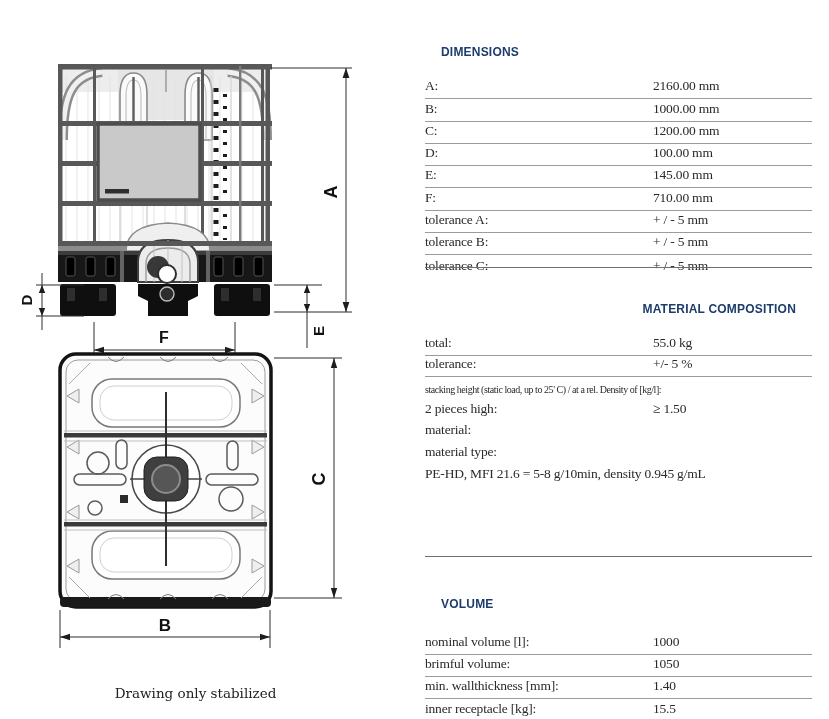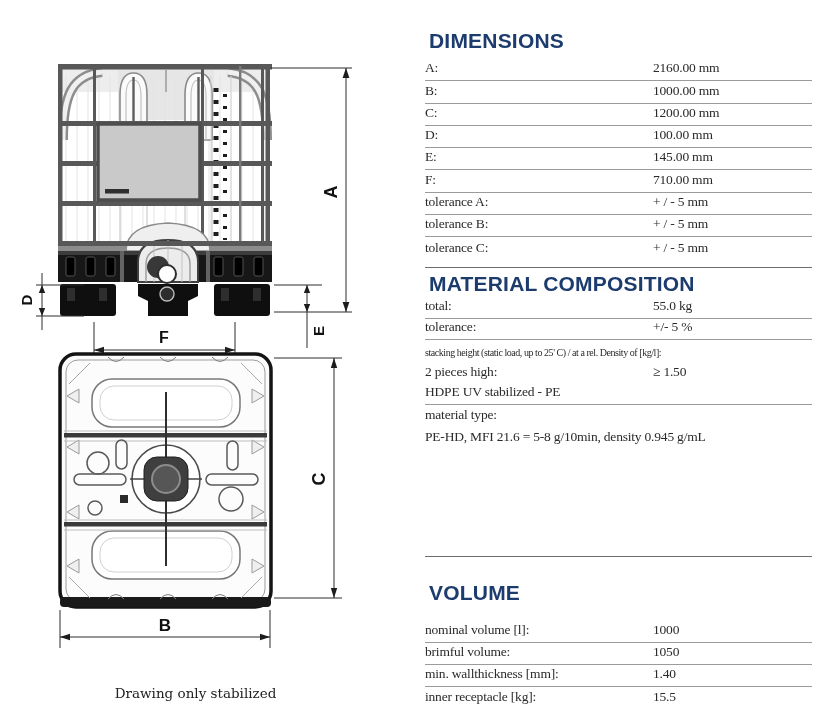--- a/index.html
+++ b/index.html
@@ -2,24 +2,24 @@
 <html><head>
 <meta charset="utf-8">
 <style>
   html,body{margin:0;padding:0;background:#fff;}
   .page{position:relative;width:829px;height:719px;background:#ffffff;overflow:hidden;
         font-family:"Liberation Serif",serif;}
   svg{position:absolute;left:0;top:0;}
   .caption{position:absolute;left:58px;top:685px;width:275px;text-align:center;
            font:13.5px "DejaVu Serif",serif;color:#222;}
   .sec{position:absolute;left:425px;width:387px;}
-  .sec h3{margin:4px;font-family:"Liberation Sans",sans-serif;font-weight:bold;
-          font-size:21px;line-height:17px;color:#1d3c6e;letter-spacing:.2px;}
+  .sec h3{margin:16px;font-family:"Liberation Sans",sans-serif;font-weight:bold;
+          font-size:12px;line-height:17px;color:#1d3c6e;letter-spacing:.2px;}
   .sec-dimensions{top:28px;}
-  .sec-material{top:271px;}
+  .sec-material{top:285px;text-align:right;}
   .sec-volume{top:580px;}
   .tbl{margin-top:10px;}
   .sec-material .tbl{margin-top:5px;}
   .sec-volume .tbl{margin-top:20px;}
   .row{position:relative;height:22.3px;box-sizing:border-box;
        font:13.5px "Liberation Serif",serif;color:#2a2a2a;letter-spacing:-0.2px;}
   .sec-material .row{height:21.7px;}
   .sec-volume .row{height:22px;}
   .row .lbl{position:absolute;left:0;bottom:4px;white-space:nowrap;}
   .row .val{position:absolute;left:228px;bottom:4px;white-space:nowrap;}
@@ -282,22 +282,22 @@
           <span class="lbl">tolerance:</span>
           <span class="val">+/- 5 %</span>
         </div>
       <div class="row tight">
           <span class="lbl">stacking height (static load, up to 25' C) / at a rel. Density of [kg/l]:</span>
         </div>
       <div class="row">
           <span class="lbl">2 pieces high:</span>
           <span class="val">≥ 1.50</span>
         </div>
-      <div class="row rb">
-          <span class="lbl">HDPE UV stabilized - PE</span>
+      <div class="row">
+          <span class="lbl">material:</span>
         </div>
       <div class="row">
           <span class="lbl">material type:</span>
         </div>
       <div class="row">
           <span class="lbl">PE-HD, MFI 21.6 = 5-8 g/10min, density 0.945 g/mL</span>
         </div>
     </div>
   </section>
 

